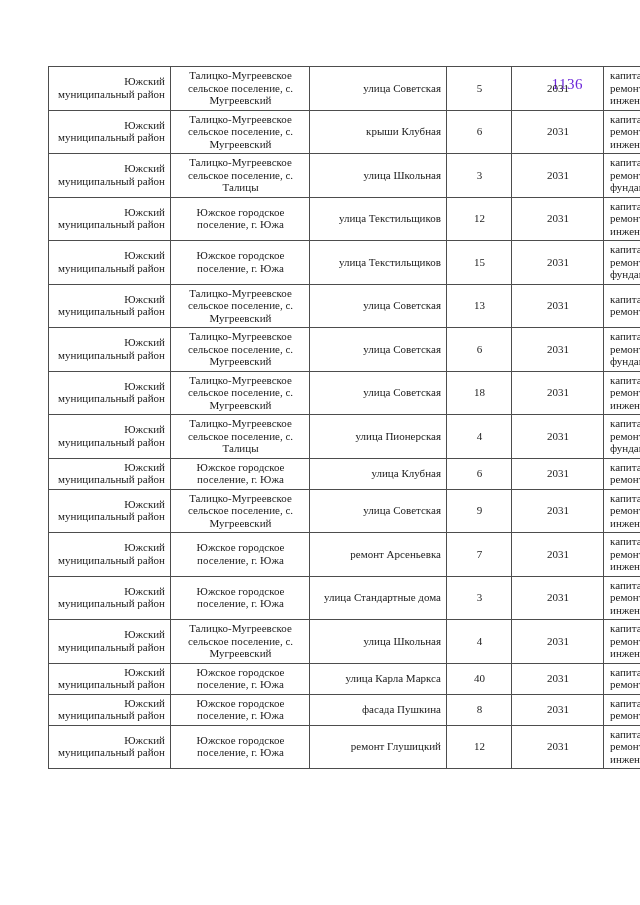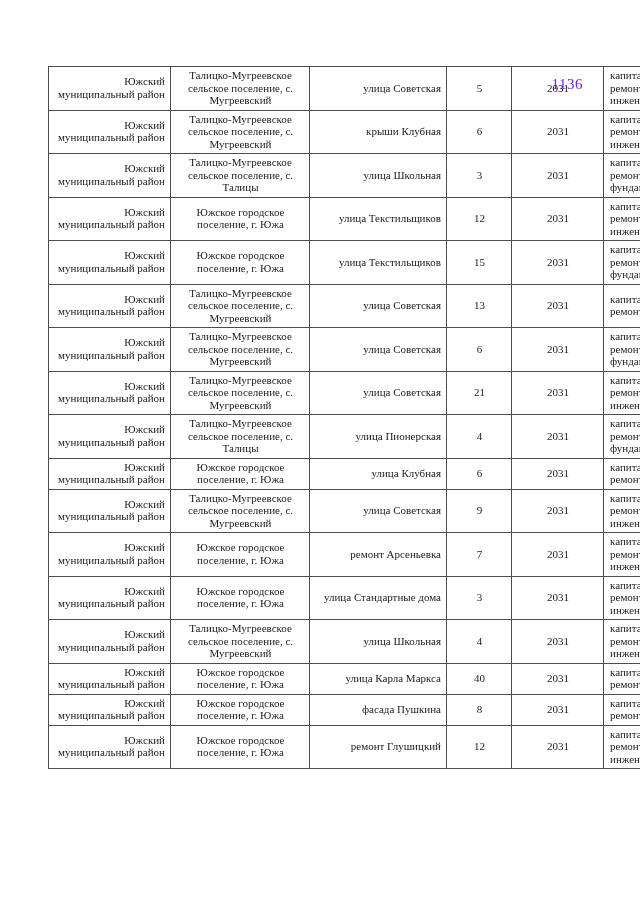--- a/index.html
+++ b/index.html
@@ -115,21 +115,21 @@
     <td class="c-street">улица Советская</td>
     <td class="c-house">6</td>
     <td class="c-year">2031</td>
     <td class="c-work">капитальный ремонт фундамента</td>
   </tr>
 
   <tr>
     <td class="c-district">Южский муниципальный район</td>
     <td class="c-settlement">Талицко-Мугреевское сельское поселение, с. Мугреевский</td>
     <td class="c-street">улица Советская</td>
-    <td class="c-house">21</td>
+    <td class="c-house">18</td>
     <td class="c-year">2031</td>
     <td class="c-work">капитальный ремонт инженерных сетей</td>
   </tr>
 
   <tr>
     <td class="c-district">Южский муниципальный район</td>
     <td class="c-settlement">Талицко-Мугреевское сельское поселение, с. Талицы</td>
     <td class="c-street">улица Пионерская</td>
     <td class="c-house">4</td>
     <td class="c-year">2031</td>

